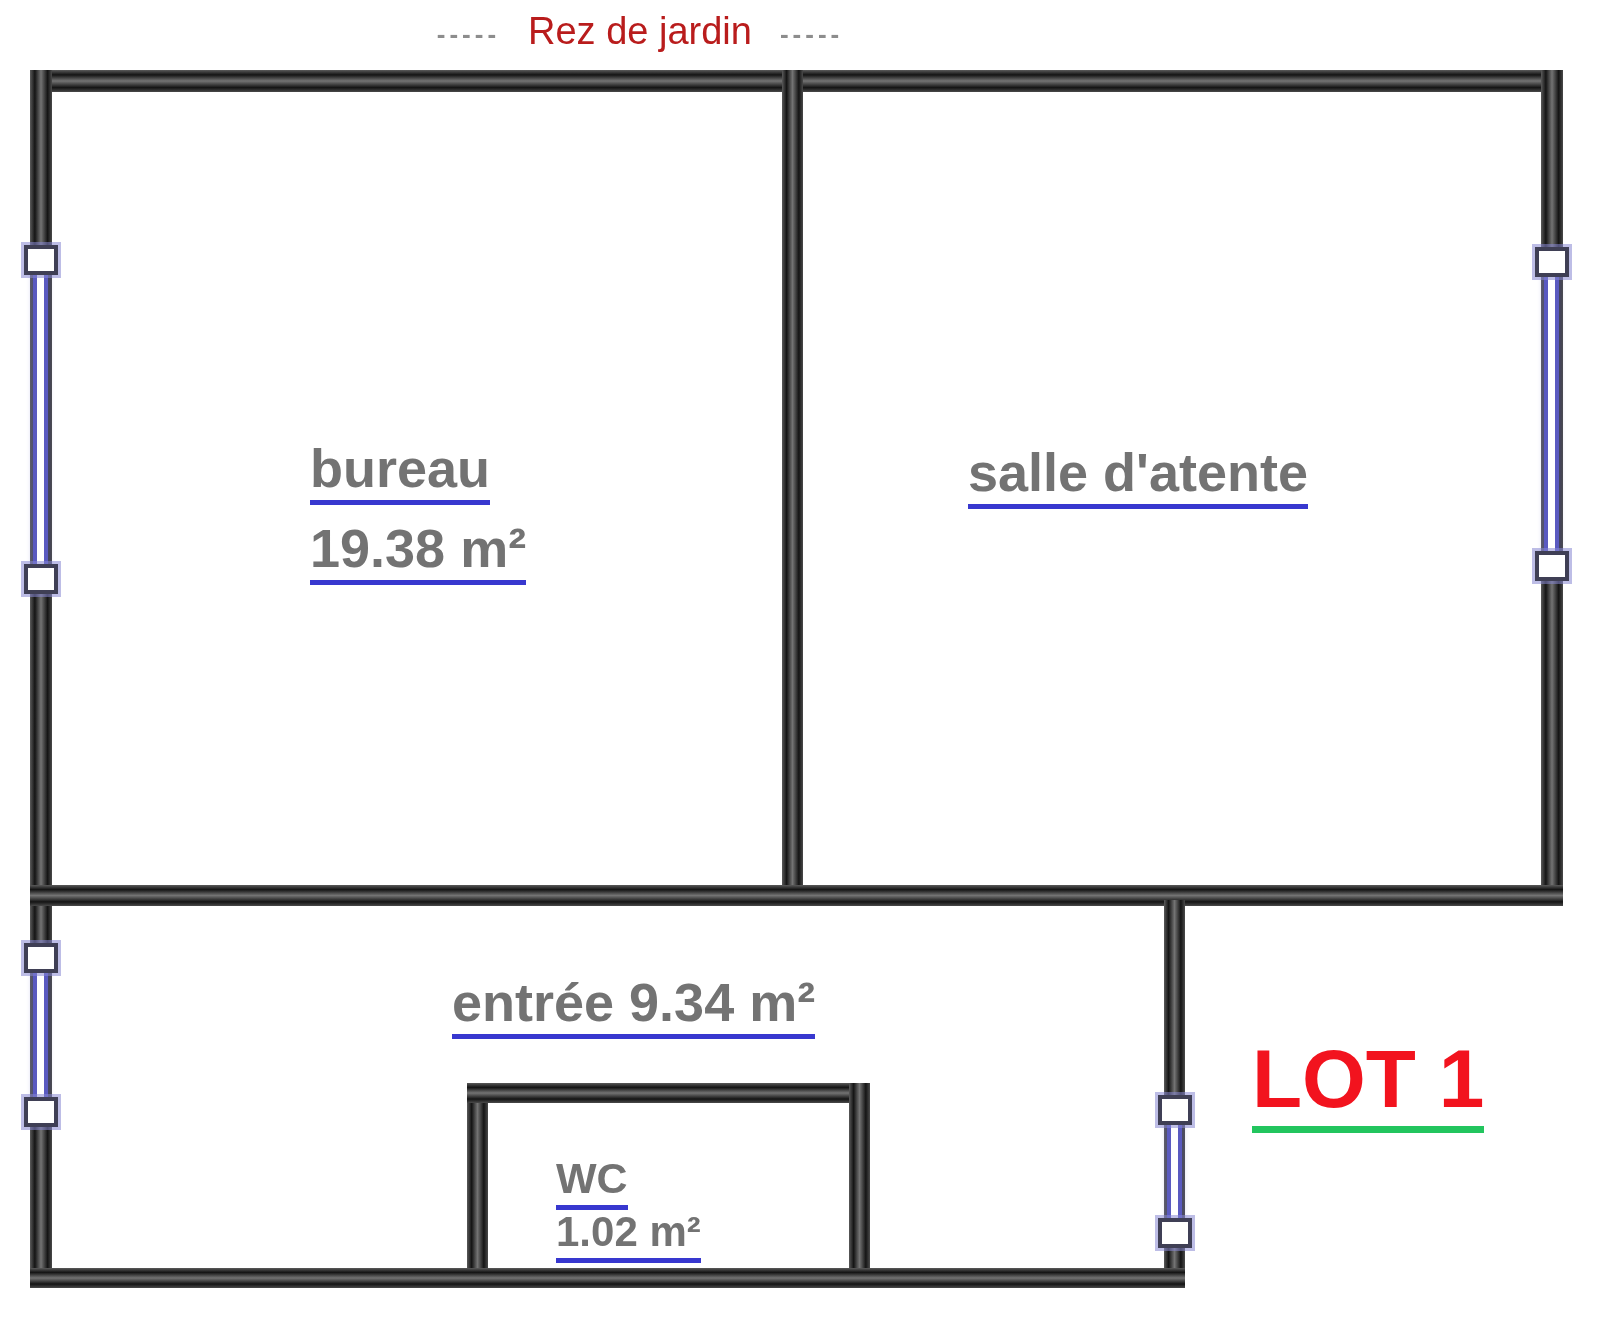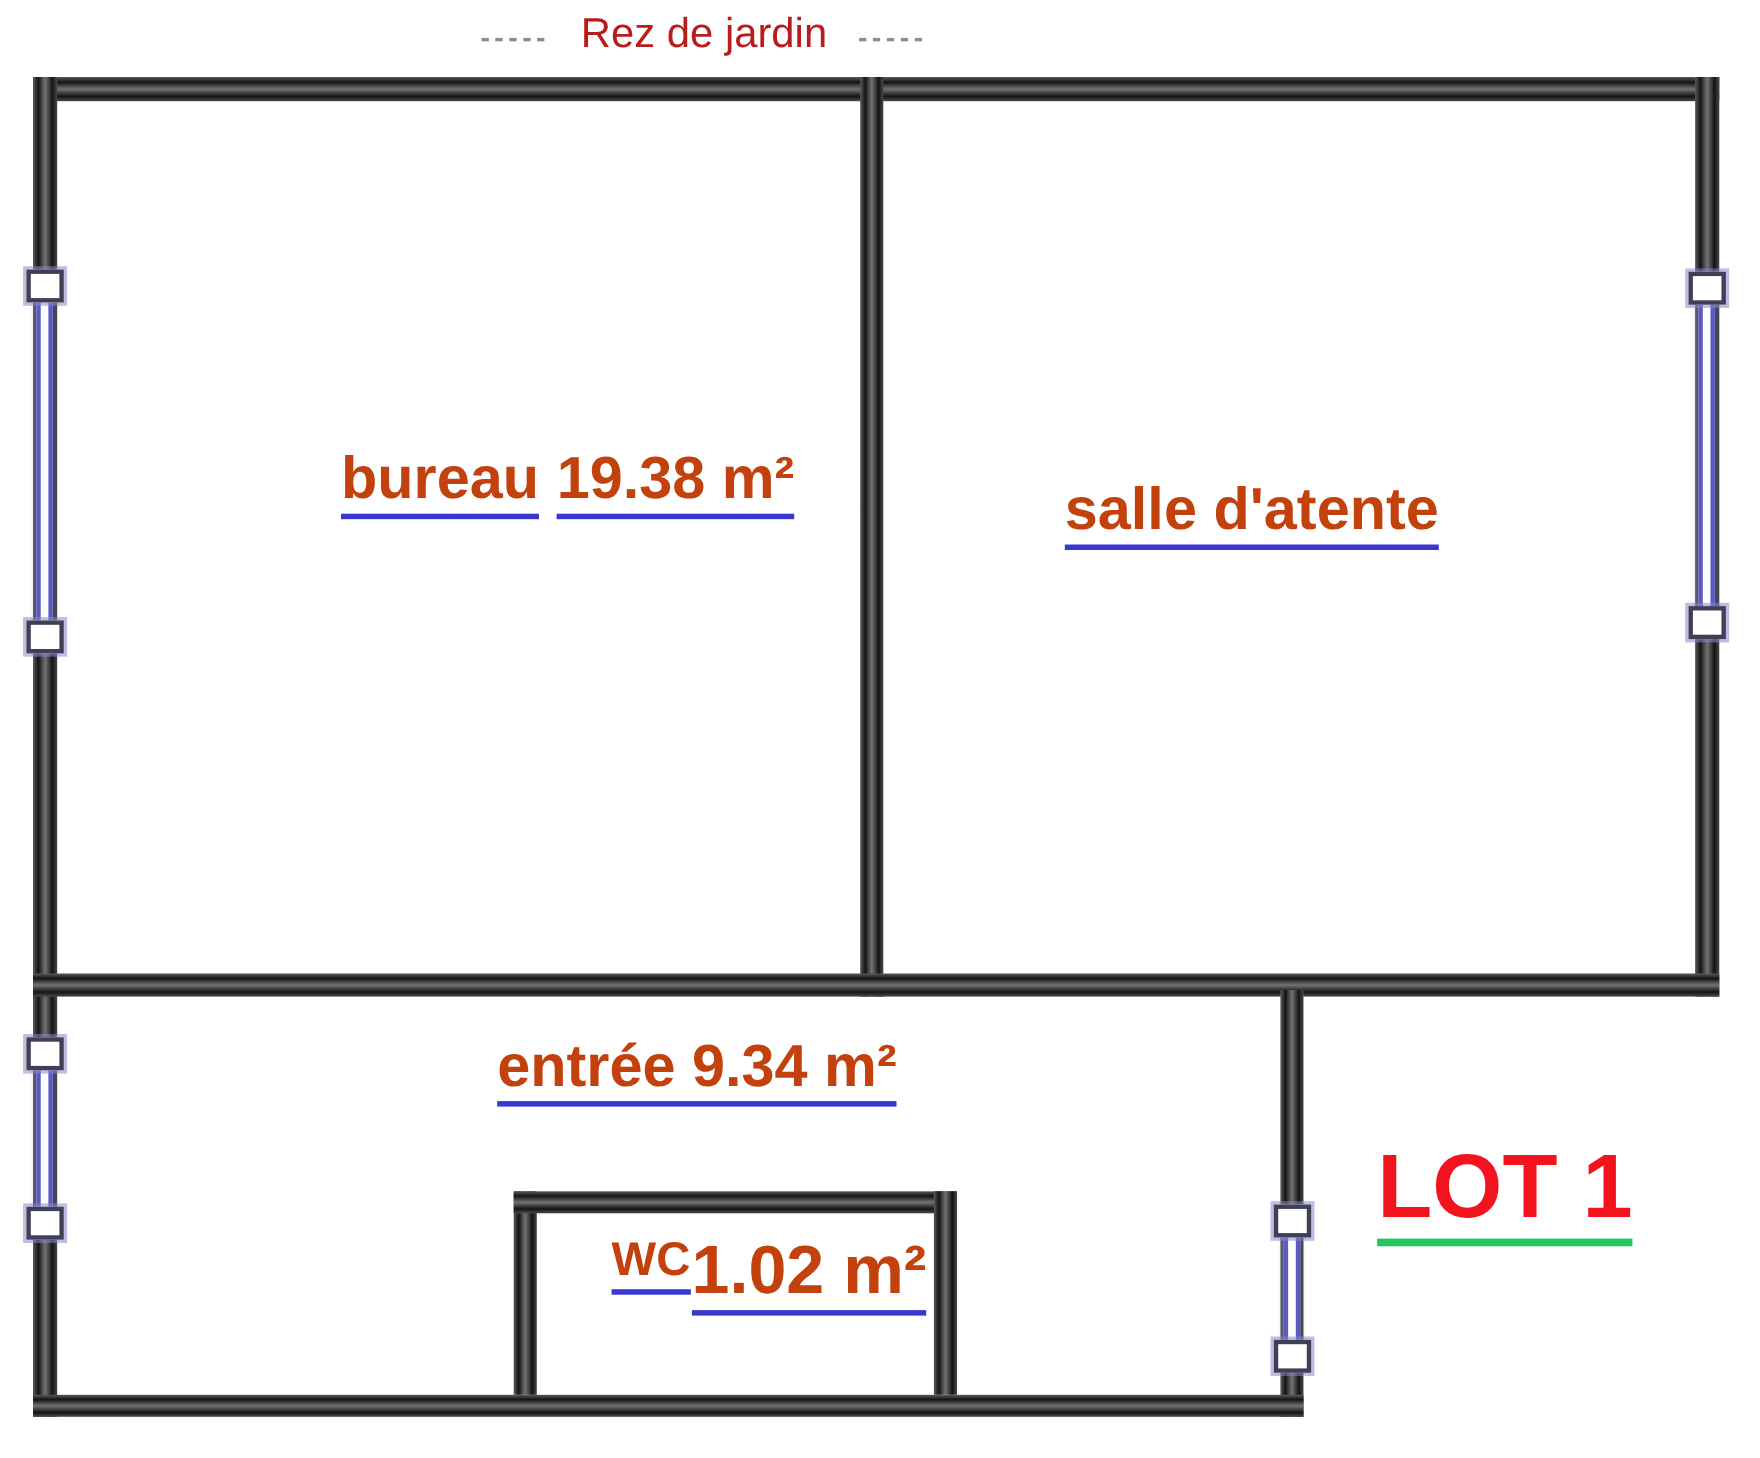--- a/index.html
+++ b/index.html
@@ -30,28 +30,28 @@
   .title-row{
     position:absolute;left:240px;top:10px;width:800px;
     display:flex;justify-content:center;align-items:center;gap:28px;
   }
   .title-dashes{
     color:#8d8d8d;font-weight:bold;font-size:26px;letter-spacing:4px;
     transform:translateY(3px);
   }
   .title-text{color:#b91c1c;font-weight:normal;font-size:38px;}
   .room-label{
-    position:absolute;display:flex;flex-direction:row;
+    position:absolute;display:flex;flex-direction:column;
     align-items:flex-start;gap:16px;
-    color:#c2410c;font-weight:bold;font-size:54px;line-height:1.0;
+    color:#737373;font-weight:bold;font-size:54px;line-height:1.0;margin-top:33px;
   }
   .u{display:inline-block;border-bottom:5px solid #3838cf;padding-bottom:5px;}
   .wc-label{gap:1px;}
   .wc-name{font-size:43px;}
-  .wc-area{font-size:62px;text-align:center;}
+  .wc-area{font-size:42px;text-align:center;}
   .lot-label{
     position:absolute;left:1252px;top:1038px;
     color:#f2131e;font-weight:bold;font-size:82px;line-height:1.0;
   }
   .lot-label .lu{display:inline-block;border-bottom:7px solid #22c55e;padding-bottom:6px;}
 </style>
 </head>
 <body>
 
 <div class="plan">
@@ -88,21 +88,21 @@
 
   <div class="win-line" style="left:1167px;top:1110px;height:122px;"></div>
   <div class="win-sq" style="left:1158px;top:1095px;"></div>
   <div class="win-sq" style="left:1158px;top:1218px;"></div>
 
   <div class="room-label" style="left:310px;top:408px;">
     <span class="u">bureau</span>
     <span class="u">19.38 m²</span>
   </div>
 
-  <div class="room-label" style="left:968px;top:436px;">
+  <div class="room-label" style="left:968px;top:412px;">
     <span class="u">salle d'atente</span>
   </div>
 
   <div class="room-label" style="left:452px;top:942px;">
     <span class="u">entrée 9.34 m²</span>
   </div>
 
   <div class="room-label wc-label" style="left:556px;top:1124px;">
     <span class="u wc-name">WC</span>
     <span class="u wc-area">1.02 m²</span>

